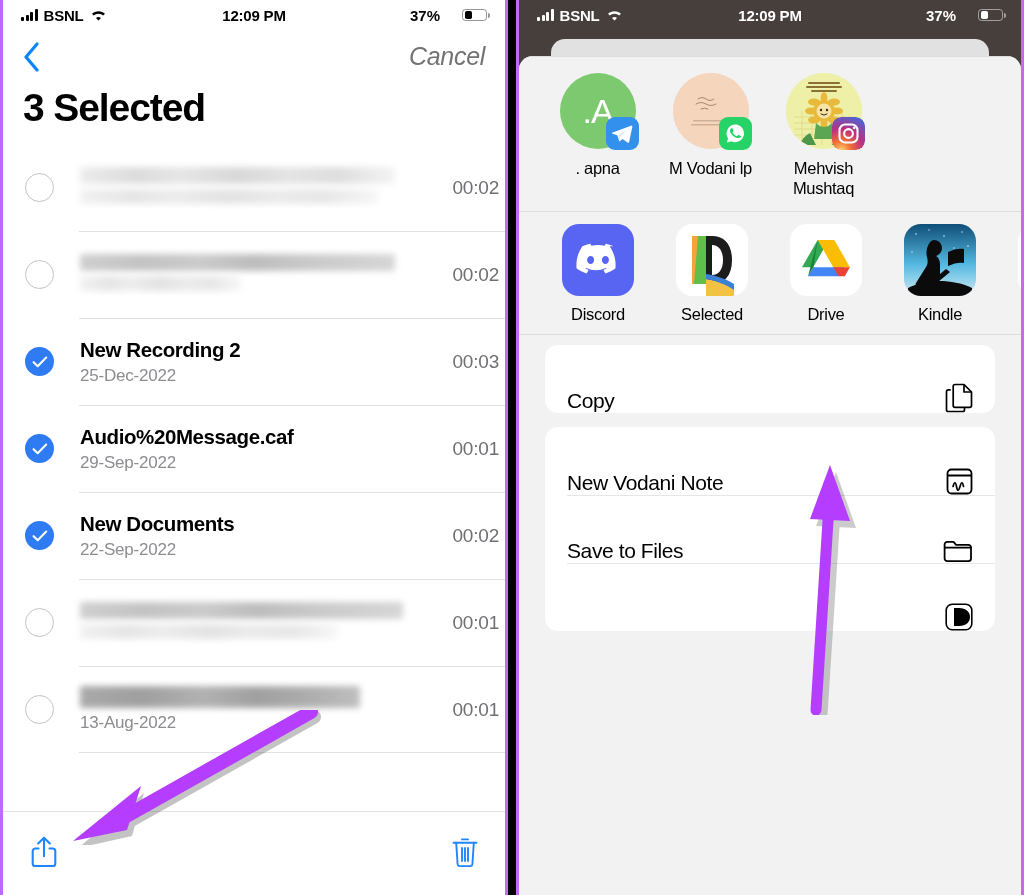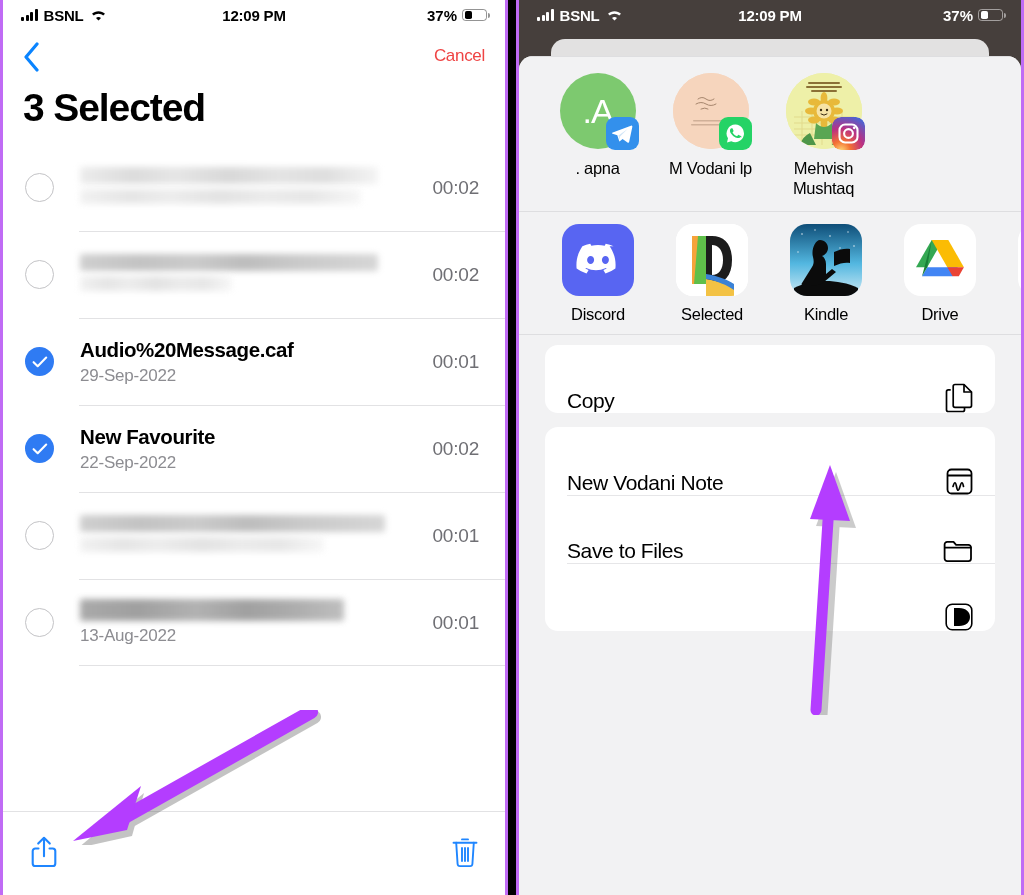--- a/index.html
+++ b/index.html
@@ -16,21 +16,21 @@
   .panel-left  { left: 0;   width: 508px; background:#fff;
                  border-left: 3px solid #c06bf5; border-right: 3px solid #c06bf5; }
   .panel-right { left: 516px; width: 508px; background:#f1f1f2;
                  border-left: 3px solid #c06bf5; border-right: 3px solid #c06bf5; }
 
   
   .statusbar { position: relative; height: 30px; display:flex; align-items:center; padding: 0 18px; }
   .sb-left { display:flex; align-items:center; gap:6px; }
   .sb-time { position:absolute; left:0; right:0; text-align:center;
              font-size:15px; font-weight:700; letter-spacing:-.2px; pointer-events:none; }
-  .sb-right { margin-left:auto; display:flex; align-items:center; gap:5px;
+  .sb-right { margin-left:auto; display:flex; align-items:center; gap:22px;
               font-size:15px; font-weight:600; }
   .bars { display:flex; align-items:flex-end; gap:1.5px; height:12px; }
   .bars i { display:block; width:3px; border-radius:1px; }
   .bars i:nth-child(1){height:4px}
   .bars i:nth-child(2){height:6.5px}
   .bars i:nth-child(3){height:9px}
   .bars i:nth-child(4){height:12px}
   .carrier { font-size:15px; font-weight:600; letter-spacing:-.2px; }
   .batt { width:25px; height:12.5px; border-radius:3.5px; position:relative; display:flex; align-items:center; padding:1.6px;}
   .batt::after{ content:""; position:absolute; right:-3.5px; top:3.5px; width:2px; height:5px; border-radius:0 2px 2px 0;}
@@ -47,37 +47,37 @@
   .sb-light .batt { border:1.3px solid rgba(255,255,255,.5); }
   .sb-light .batt::after { background: rgba(255,255,255,.5); }
   .sb-light .batt b { background:#fff; }
 
   .wifi { width:16px; height:12px; position:relative; }
   .wifi svg { display:block; }
 
   
   .nav { height:52px; display:flex; align-items:center; justify-content:space-between; padding:0 20px; }
   .back-chev { width:16px; height:28px; color:#0a84ff; }
-  .cancel { color:#ef4444; font-size:17px; letter-spacing:-.3px; }
+  .cancel { color:#737373; font-size:25px; letter-spacing:-.3px;font-style:italic; }
   .bigtitle { font-size:39px; font-weight:800; letter-spacing:-1.1px; padding:4px 20px 14px; color:#000; }
 
   .rows { position:relative; }
   .row { position:relative; height:87px; display:flex; align-items:center; padding-left:22px; }
   .row + .row::before { content:""; position:absolute; top:0; left:76px; right:0; height:1px; background:#e2e2e4; }
   .rows::after { content:""; position:absolute; bottom:0; left:76px; right:0; height:1px; background:#e2e2e4; }
 
   .chk { width:29px; height:29px; border-radius:50%; flex:0 0 29px; position:relative; }
   .chk.off { border:1.6px solid #c3c3c6; background:#fff; }
   .chk.on  { background:#2f7bf3; }
   .chk.on svg { position:absolute; inset:0; margin:auto; }
 
   .row-body { flex:1; padding-left:26px; padding-right:14px; min-width:0; }
   .row-title { font-size:20.5px; font-weight:700; color:#000; letter-spacing:-.4px; line-height:1.28; white-space:nowrap; }
   .row-date  { font-size:17px; color:#8c8c91; letter-spacing:-.2px; margin-top:3px; }
-  .row-dur   { font-size:19px; color:#6f6f74; letter-spacing:-.2px; padding-right:26px; }
+  .row-dur   { font-size:19px; color:#6f6f74; letter-spacing:-.2px; padding-right:6px; }
 
   
   .blur-wrap { position:relative; }
   .blur-bar { height:17px; border-radius:2px; margin-bottom:5px;
               background:linear-gradient(90deg,#ececec,#dcdcdc 18%,#e6e6e6 32%,#d8d8d8 50%,#e4e4e4 66%,#dedede 82%,#f4f4f4);
               filter: blur(3.2px); }
   .blur-bar.l1 { width:88%; }
   .blur-bar.l2 { width:83%; height:15px; opacity:.72; }
   .blur-bar.dark {
               background:linear-gradient(90deg,#cfcfcf,#c3c3c3 20%,#cbcbcb 38%,#bdbdbd 55%,#c9c9c9 72%,#d6d6d6);
@@ -191,20 +191,32 @@
 
       <div class="row">
         <span class="chk off"></span>
         <div class="row-body blur-wrap">
           <div class="blur-bar l1 dark"></div>
           <div class="blur-bar l2" style="width:45%"></div>
         </div>
         <span class="row-dur">00:02</span>
       </div>
 
+      <div class="row">
+        <span class="chk on">
+          <svg width="16" height="12" viewBox="0 0 16 12">
+              <path d="M1.6 6.2 5.7 10.2 14.2 1.6" stroke="#fff" stroke-width="2.1" fill="none" stroke-linecap="round" stroke-linejoin="round"></path>
+            </svg>
+        </span>
+        <div class="row-body">
+          <div class="row-title">New Recording 2</div>
+          <div class="row-date">25-Dec-2022</div>
+        </div>
+        <span class="row-dur">00:03</span>
+      </div>
 
       <div class="row">
         <span class="chk on">
           <svg width="16" height="12" viewBox="0 0 16 12">
               <path d="M1.6 6.2 5.7 10.2 14.2 1.6" stroke="#fff" stroke-width="2.1" fill="none" stroke-linecap="round" stroke-linejoin="round"></path>
             </svg>
         </span>
         <div class="row-body">
           <div class="row-title">Audio%20Message.caf</div>
           <div class="row-date">29-Sep-2022</div>
@@ -212,21 +224,21 @@
         <span class="row-dur">00:01</span>
       </div>
 
       <div class="row">
         <span class="chk on">
           <svg width="16" height="12" viewBox="0 0 16 12">
               <path d="M1.6 6.2 5.7 10.2 14.2 1.6" stroke="#fff" stroke-width="2.1" fill="none" stroke-linecap="round" stroke-linejoin="round"></path>
             </svg>
         </span>
         <div class="row-body">
-          <div class="row-title">New Favourite</div>
+          <div class="row-title">New Documents</div>
           <div class="row-date">22-Sep-2022</div>
         </div>
         <span class="row-dur">00:02</span>
       </div>
 
       <div class="row">
         <span class="chk off"></span>
         <div class="row-body blur-wrap">
           <div class="blur-bar l1 dark" style="width:90%"></div>
           <div class="blur-bar l2" style="width:72%"></div>
@@ -424,20 +436,33 @@
               <path d="M22 12h14l-6 48H18z" fill="#5fbf4a"></path>
               <path d="M30 12h6c12 0 20 8 20 24s-8 24-20 24h-6zm6 9v30c7 0 11-6 11-15s-4-15-11-15z" fill="#1c1c1c"></path>
               <path d="M30 55c12 2 22 5 28 9v8H30z" fill="#f3c244"></path>
               <path d="M30 50c12 2 22 6 28 10v6c-7-5-17-9-28-11z" fill="#3b82d6"></path>
             </svg>
           </div>
           <div class="app-name">Selected</div>
         </div>
 
         <div class="app">
+          <div class="app-icon" style="background:#fff;">
+            <svg width="50" height="44" viewBox="0 0 50 44">
+              <path d="M16.7 2 1 29.2h11.2L27.8 2z" fill="#34a853"></path>
+              <path d="M33.3 2H16.7l15.6 27.2h16.6z" fill="#fbbc04"></path>
+              <path d="M12.2 29.2 7 38.3h30.6l5.2-9.1z" fill="#4285f4"></path>
+              <path d="M48.9 29.2H32.3l5.3 9.1h6.2z" fill="#ea4335"></path>
+              <path d="M16.7 2 7 38.3l5.2-9.1z" fill="#188038"></path>
+            </svg>
+          </div>
+          <div class="app-name">Drive</div>
+        </div>
+
+        <div class="app">
           <div class="app-icon">
             <svg width="72" height="72" viewBox="0 0 72 72">
               <defs>
                   <linearGradient id="kb" x1="0" y1="0" x2="0" y2="1">
                 <stop offset="0%" stop-color="#0f4e78"></stop>
                     <stop offset="55%" stop-color="#53b7e0"></stop>
                     <stop offset="100%" stop-color="#cfeaf5"></stop>
               </linearGradient>
                 </defs>
               <rect width="72" height="72" fill="url(#kb)"></rect>
@@ -453,33 +478,20 @@
               </g>
               <path d="M4 64c10-5 22-7 32-7s22 2 32 7v8H4z" fill="#0b0b0b"></path>
               <path d="M30 16c5 0 8 4 8 8s-3 7-6 8c2 1 4 4 4 8v10l6-5 4 3-12 10c-4 3-8 4-14 4H14c-2 0-3-2-2-3l10-16c2-3 2-6 1-10-2-7 2-17 7-17z" fill="#0b0b0b"></path>
               <path d="M44 28c6-3 12-4 16-3v14c-4-1-10 0-16 3z" fill="#0b0b0b"></path>
             </svg>
           </div>
           <div class="app-name">Kindle</div>
         </div>
 
         <div class="app">
-          <div class="app-icon" style="background:#fff;">
-            <svg width="50" height="44" viewBox="0 0 50 44">
-              <path d="M16.7 2 1 29.2h11.2L27.8 2z" fill="#34a853"></path>
-              <path d="M33.3 2H16.7l15.6 27.2h16.6z" fill="#fbbc04"></path>
-              <path d="M12.2 29.2 7 38.3h30.6l5.2-9.1z" fill="#4285f4"></path>
-              <path d="M48.9 29.2H32.3l5.3 9.1h6.2z" fill="#ea4335"></path>
-              <path d="M16.7 2 7 38.3l5.2-9.1z" fill="#188038"></path>
-            </svg>
-          </div>
-          <div class="app-name">Drive</div>
-        </div>
-
-        <div class="app">
           <div class="app-icon" style="background:#fff;"></div>
           <div class="app-name"></div>
         </div>
       </div>
 
       <div class="divider"></div>
 
       <div class="actions">
 
         <div class="group">

